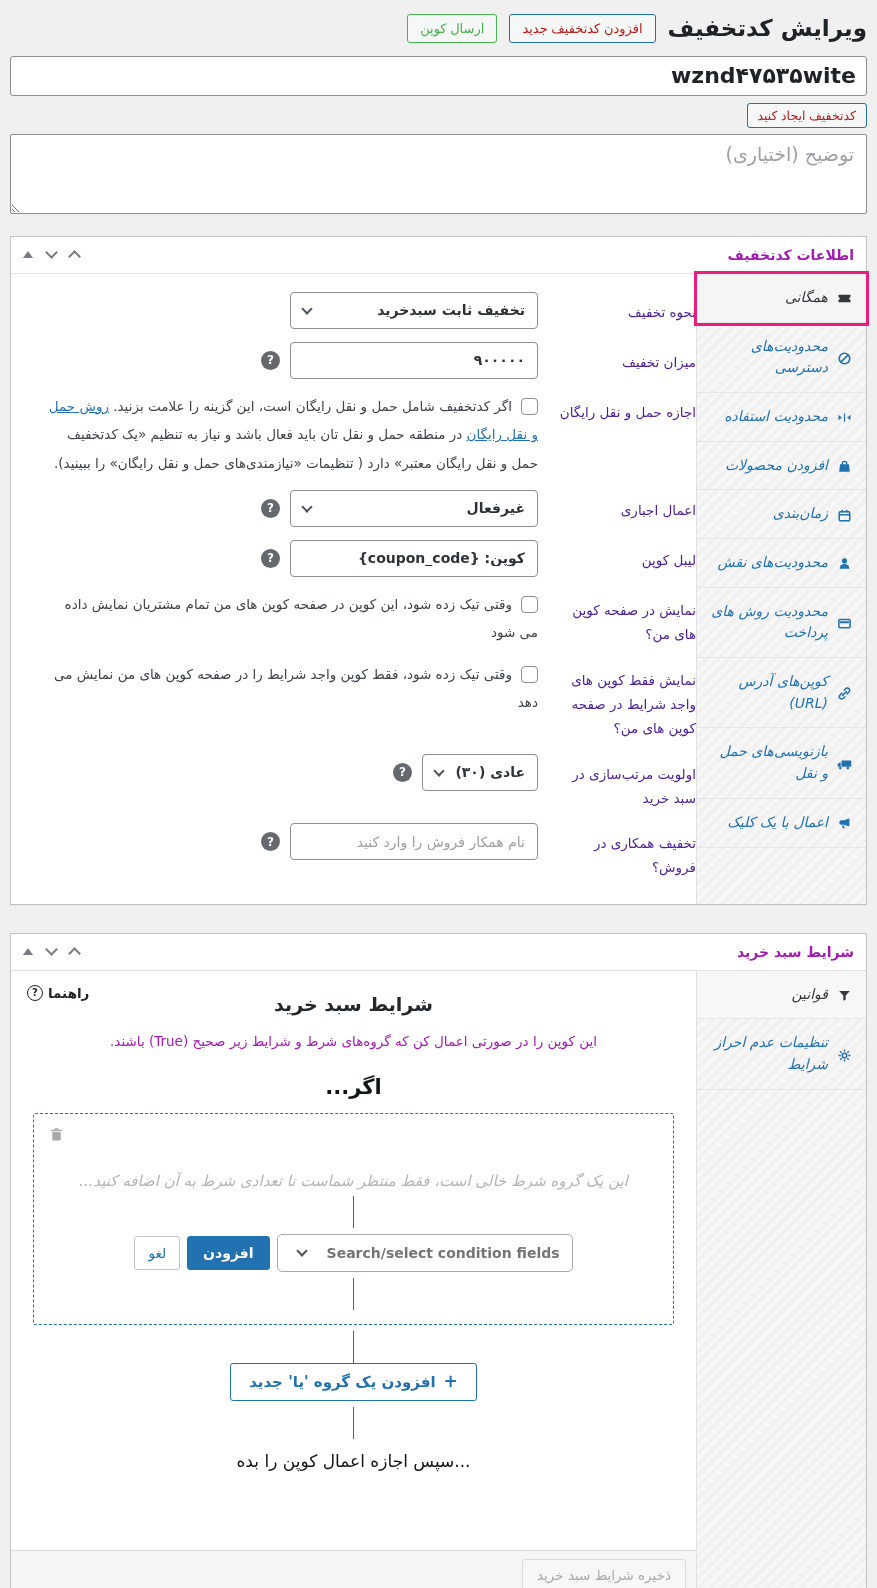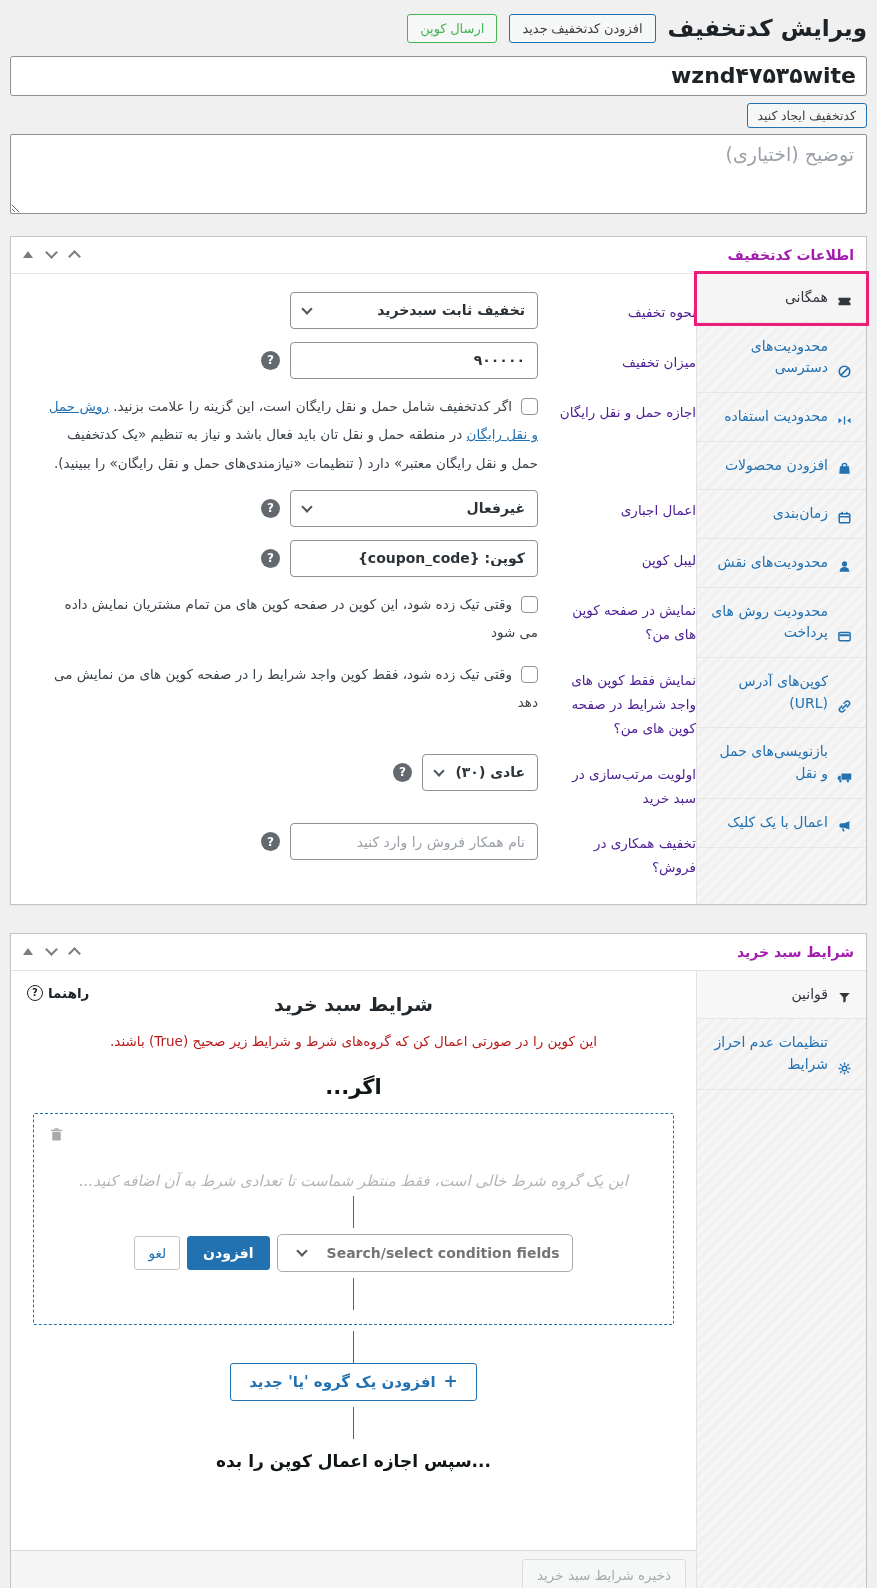--- a/index.html
+++ b/index.html
@@ -4,21 +4,21 @@
 <style>
   * { box-sizing: border-box; margin: 0; padding: 0; }
   html,body { background:#f0f0f1; font-family:"DejaVu Sans", sans-serif; color:#3c434a; }
   body { width:877px; min-height:1588px; margin:0 auto; }
   .wrap { padding:10px; }
 
   
   .page-head { display:flex; align-items:center; gap:12px; padding:4px 0 12px; }
   .page-head h1 { font-size:23px; font-weight:600; color:#1d2327; line-height:1.3; }
   .btn-outline { display:inline-block; padding:6px 12px; font-size:13px; border-radius:3px;
-    background:#f6f7f7; border:1px solid #2271b1; color:#404040; cursor:pointer; white-space:nowrap; }
+    background:#f6f7f7; border:1px solid #2271b1; color:#b91c1c; cursor:pointer; white-space:nowrap; }
   .btn-green { border-color:#46b450; color:#46b450; }
 
   .title-input { width:100%; height:40px; border:1px solid #8c8f94; border-radius:3px; background:#fff;
     font-family:"DejaVu Sans", sans-serif; font-size:22px; font-weight:600; color:#1d2327; padding:2px 10px; text-align:right; }
   .create-row { text-align:left; direction:ltr; padding:7px 0 6px; }
   .btn-small { padding:4px 10px; font-size:12.5px; }
 
   .desc-area { width:100%; height:80px; border:1px solid #8c8f94; border-radius:2px; background:#fff;
     font-family:"DejaVu Sans", sans-serif; font-size:19px; color:#3c434a; padding:8px 12px; resize:both; }
   .desc-area::placeholder { color:#9aa0a5; }
@@ -31,22 +31,22 @@
   .mb-handles { display:flex; direction:ltr; align-items:center; gap:14px; }
   .tri-up { width:0; height:0; border-left:5px solid transparent; border-right:5px solid transparent;
     border-bottom:7px solid #787c82; display:inline-block; cursor:pointer; }
   .chev-ic { display:inline-block; width:9px; height:9px; border-left:2px solid #787c82; border-bottom:2px solid #787c82; cursor:pointer; }
   .chev-down { transform:rotate(-45deg); margin-top:-4px; }
   .chev-up { transform:rotate(135deg); margin-top:4px; }
 
   .mb-body { display:flex; align-items:stretch; }
   .mb-nav { width:170px; flex:0 0 170px; border-left:1px solid #e1e1e1;
     background:repeating-linear-gradient(-45deg,#f6f6f6 0 4px,#f1f1f1 4px 8px); }
-  .tab { display:flex; align-items:flex-end; gap:8px; padding:13px 14px; border-bottom:1px solid #e6e6e6;
-    font-size:14px; color:#2271b1; cursor:pointer; line-height:1.55; }
+  .tab { display:flex; align-items:center; gap:8px; padding:13px 14px; border-bottom:1px solid #e6e6e6;
+    font-size:14px; color:#2271b1; cursor:pointer; line-height:1.55;font-style:italic; }
   .tab .tab-ic { flex:0 0 16px; margin-top:2px; }
   .tab.active { background:#f5f5f5; color:#32373c; outline:3px solid #ec1e79; position:relative; z-index:2; }
   .mb-content { flex:1 1 auto; background:#fff; padding:18px 0 20px; }
 
   
   .frow { display:flex; align-items:flex-start; padding:0 0 0 14px; margin-bottom:13px; }
   .flabel { flex:0 0 158px; padding:8px 0 0 10px; font-size:13.5px; color:#4c1d95; line-height:1.8; }
   .fctrl { flex:1 1 auto; display:flex; align-items:center; }
   .selectbox { height:37px; border:1px solid #8c8f94; border-radius:4px; background:#fff; display:flex;
     align-items:center; justify-content:space-between; padding:0 12px; font-size:14px; font-weight:600;
@@ -67,39 +67,39 @@
 
   
   .cc-body { display:flex; align-items:stretch; min-height:628px; }
   .cc-colmn { flex:1 1 auto; display:flex; flex-direction:column; background:#fff; }
   .cc-main { flex:1 1 auto; position:relative; padding:14px 16px 0; }
   .cc-help { position:absolute; left:16px; top:14px; font-size:13.5px; font-weight:700; color:#1d2327;
     display:flex; align-items:center; gap:5px; cursor:pointer; }
   .qcirc { width:16px; height:16px; border:1.6px solid #1d2327; border-radius:50%; font-size:10px; font-weight:700;
     display:inline-flex; align-items:center; justify-content:center; }
   .cc-heading { text-align:center; font-size:19px; font-weight:700; color:#23282d; margin-top:8px; }
-  .cc-desc { text-align:center; font-size:13.5px; color:#b91c1c; margin-top:18px; }
+  .cc-desc { text-align:center; font-size:13.5px; color:#a21caf; margin-top:18px; }
   .cc-if { text-align:center; font-size:21px; font-weight:700; color:#101517; margin:26px 0 14px; }
   .group-box { border:1px dashed #2271b1; border-radius:2px; margin:0 6px; min-height:198px; position:relative; padding-bottom:14px; }
   .trash { position:absolute; top:12px; left:14px; cursor:pointer; }
   .empty-txt { text-align:center; font-style:italic; color:#b4b4b4; font-size:15px; padding:58px 30px 0; }
   .vline { width:1px; height:32px; background:#2271b1; margin:6px auto 0; }
   .cond-row { display:flex; justify-content:center; align-items:center; gap:7px; margin-top:6px; }
   .cond-select { direction:ltr; width:296px; height:38px; border:1px solid #a7aaad; border-radius:5px; background:#fff;
     display:flex; align-items:center; padding:0 12px; cursor:pointer; }
   .cond-select .ph { flex:1; text-align:right; color:#757575; font-size:14px; font-weight:600; }
   .btn-primary { background:#2271b1; border:1px solid #2271b1; color:#fff; font-size:14px; font-weight:600;
     padding:8px 15px; border-radius:3px; cursor:pointer; font-family:"DejaVu Sans", sans-serif; }
   .btn-cancel { background:#fff; border:1px solid #c3c4c7; color:#2271b1; font-size:13.5px;
     padding:8px 13px; border-radius:3px; cursor:pointer; font-family:"DejaVu Sans", sans-serif; }
   .or-btn { display:flex; align-items:center; gap:8px; margin:0 auto; background:#fff; border:1px solid #2271b1;
     color:#2271b1; font-size:15px; font-weight:600; padding:9px 18px; border-radius:3px; cursor:pointer;
     font-family:"DejaVu Sans", sans-serif; }
   .plus { font-weight:700; font-size:17px; line-height:1; }
-  .cc-then { text-align:center; font-size:17px; font-weight:700; color:#101517; margin-top:12px; }
+  .cc-then { text-align:center; font-size:17px; font-weight:400; color:#101517; margin-top:12px; }
   .cc-footer { border-top:1px solid #dcdcde; background:#f5f5f5; padding:8px 10px; text-align:right; }
   .btn-disabled { background:#f6f7f7; border:1px solid #dcdcde; color:#a7aaad; font-size:13.5px;
     padding:7px 14px; border-radius:3px; cursor:default; font-family:"DejaVu Sans", sans-serif; }
 
   svg { display:block; }
 </style>
 </head>
 <body>
 
 <div class="wrap">

